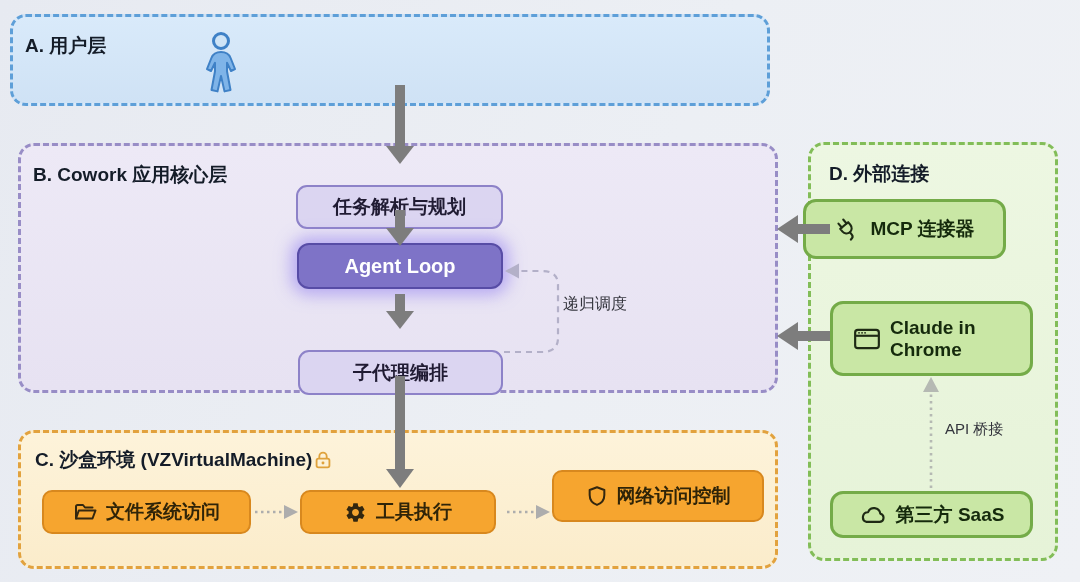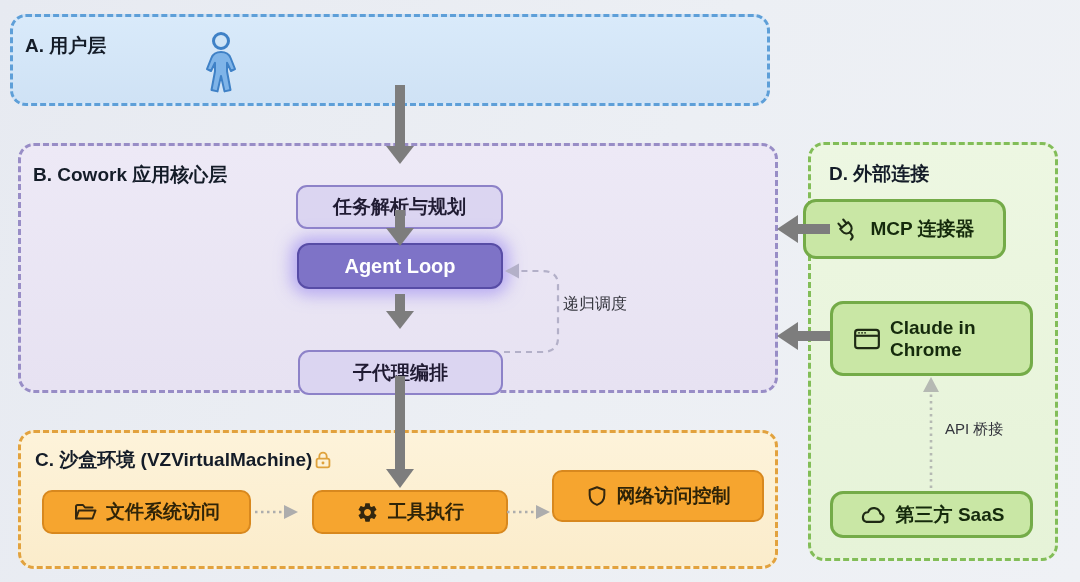--- a/index.html
+++ b/index.html
@@ -21,21 +21,21 @@
   .node-blue{left:297px;top:40px;width:208px;height:45px;background:#a3c9ee;
              border:3px solid #4e8fd0;color:#10263c;font-size:19px;}
   .node-lav{background:#dbd5f1;border:2.5px solid #8d82c8;color:#201b33;font-size:19px;border-radius:11px;margin-top:20px;}
   .node-plan{left:296px;top:165px;width:207px;height:44px;}
   .node-agent{left:297px;top:243px;width:206px;height:46px;background:#7e73c7;
               border:2.5px solid #574ca6;color:#ffffff;font-size:20px;border-radius:12px;
               box-shadow:0 0 16px 6px rgba(165,150,240,.75);}
   .node-sub{left:298px;top:330px;width:205px;height:45px;}
   .node-orange{background:#f6a52f;border:2.5px solid #d8881e;color:#2f2408;font-size:19px;}
   .node-fs{left:42px;top:490px;width:209px;height:44px;}
-  .node-tool{left:312px;top:490px;width:196px;height:44px;}
+  .node-tool{left:300px;top:490px;width:196px;height:44px;}
   .node-net{left:552px;top:470px;width:212px;height:52px;}
   .node-green{background:#c9e7a5;border:3px solid #74ab48;color:#152a0c;font-size:19px;border-radius:13px;}
   .node-mcp{left:786px;top:199px;width:203px;height:60px;margin-left:17px;}
   .node-chrome{left:830px;top:301px;width:203px;height:75px;justify-content:flex-start;padding-left:20px;text-align:left;}
   .node-chrome .wrap2{width:118px;line-height:1.15;}
   .node-saas{left:830px;top:491px;width:203px;height:47px;}
   .small-label{position:absolute;font-size:16px;color:#33343c;font-weight:400;z-index:3;white-space:nowrap;}
   .person{position:absolute;left:201px;top:31px;z-index:3;}
   .overlay{position:absolute;left:0;top:0;z-index:4;pointer-events:none;}
   .icon{flex:0 0 auto;display:inline-flex;}

